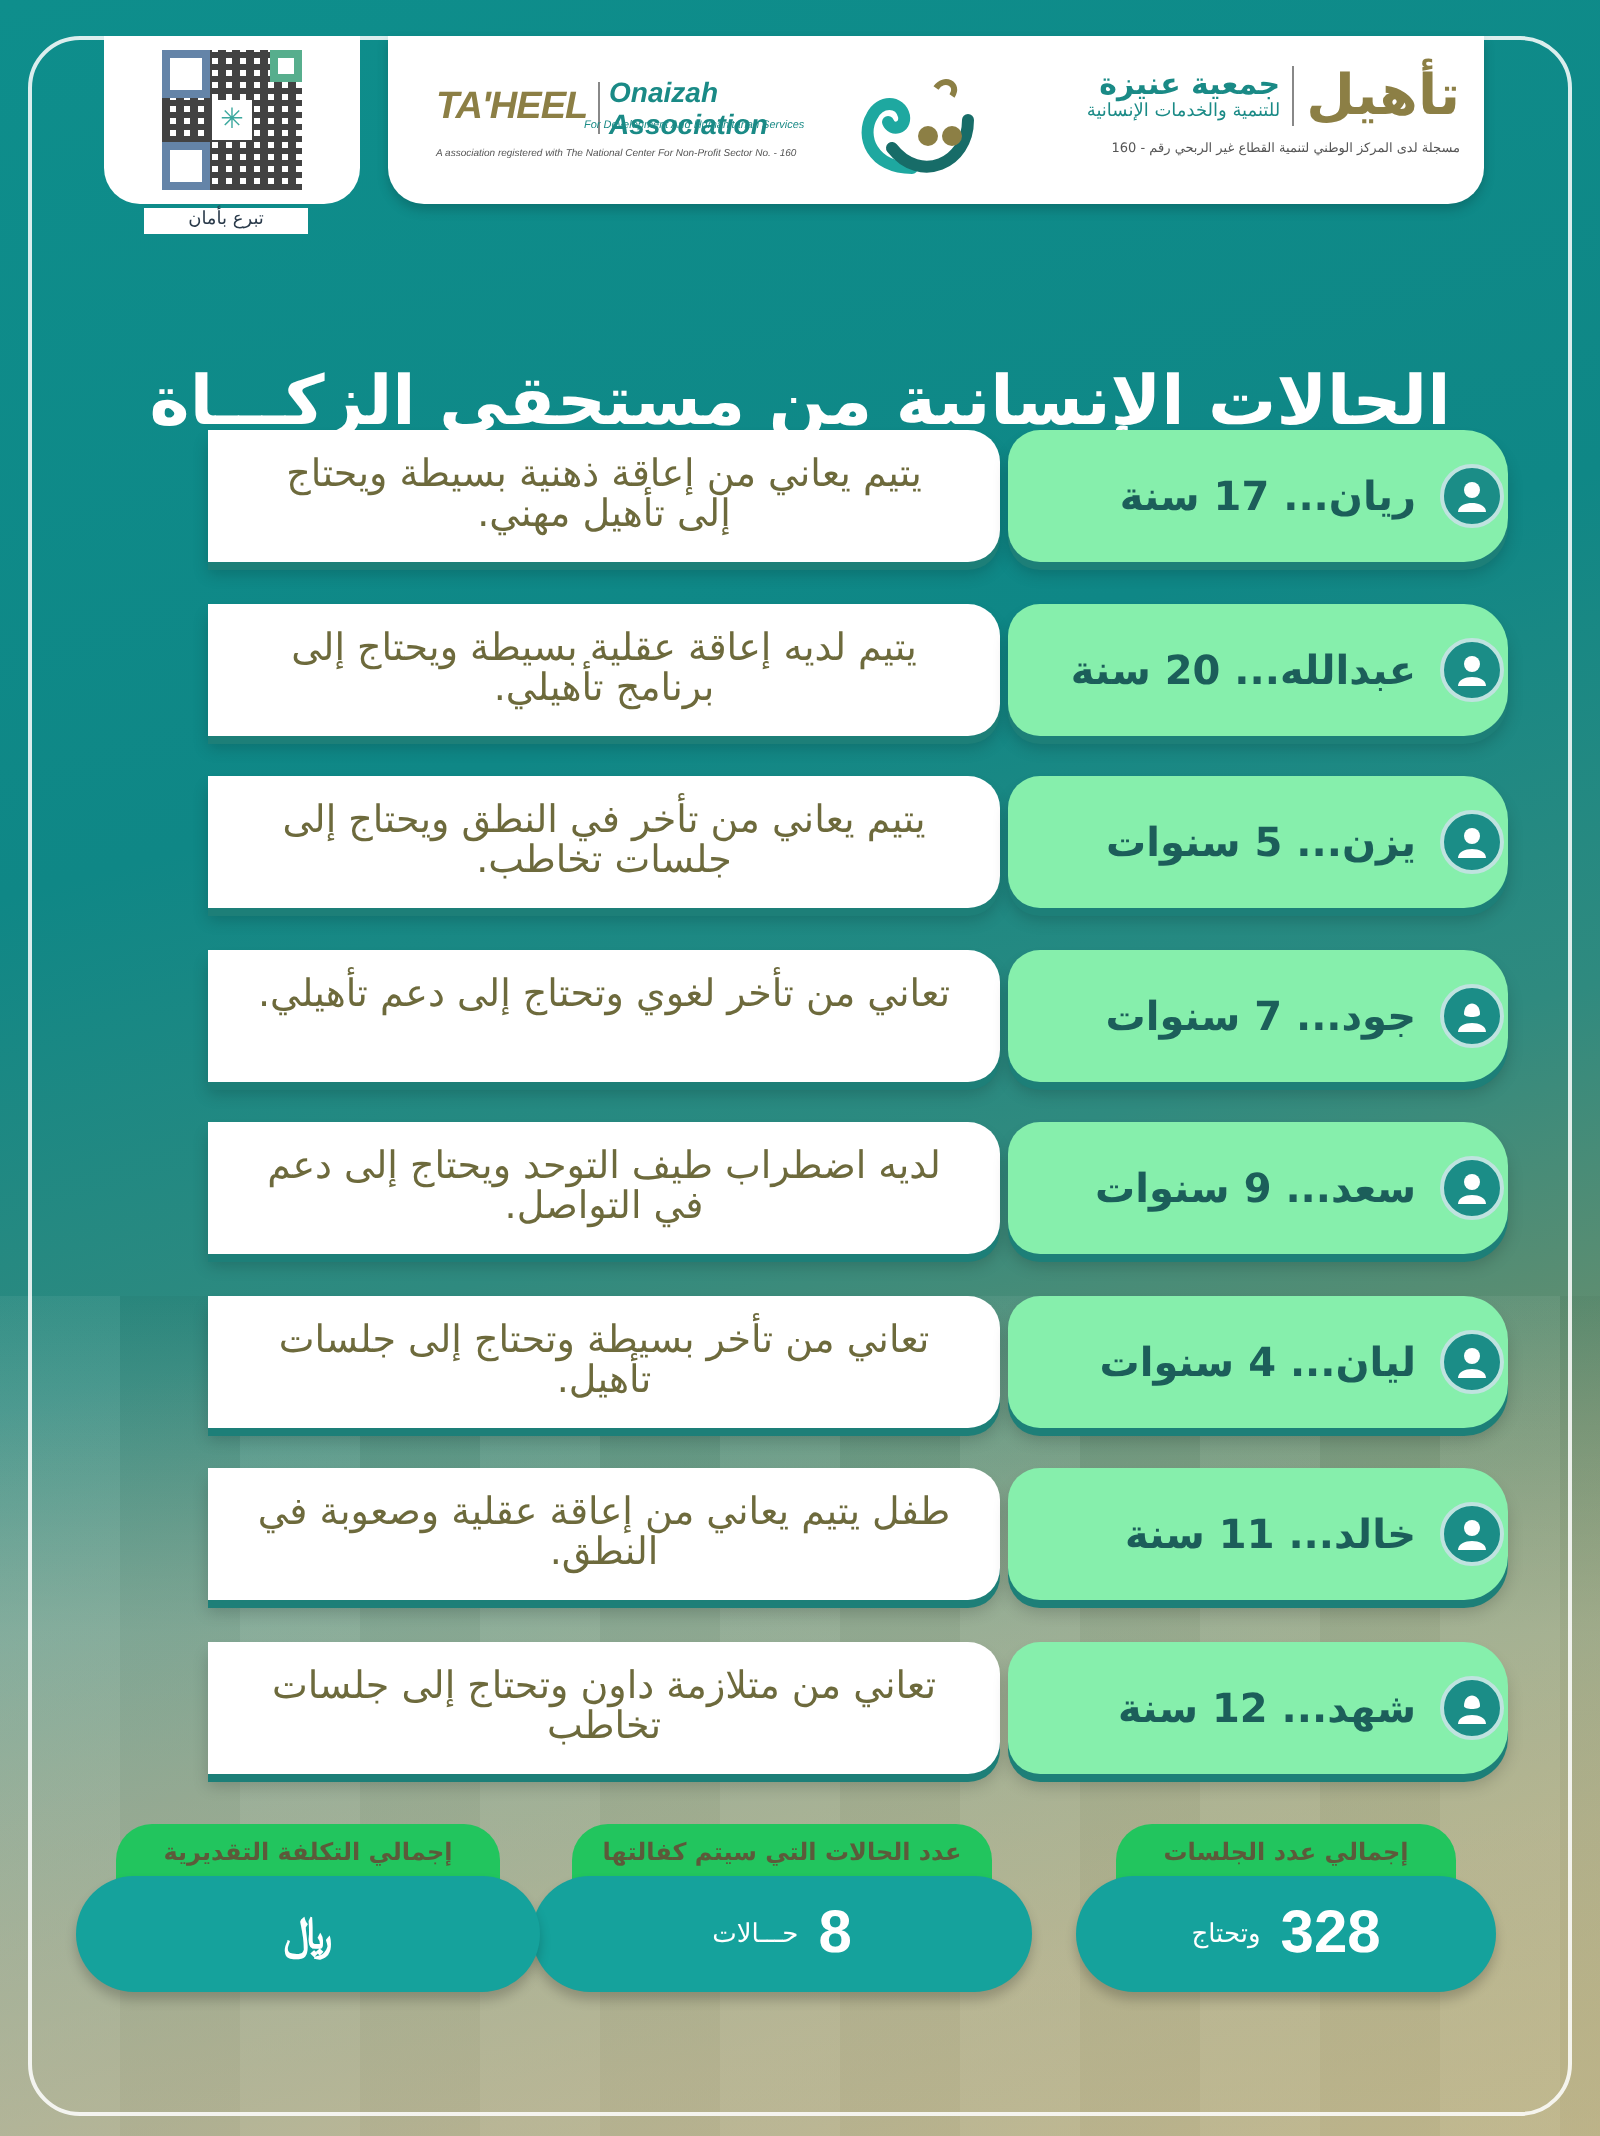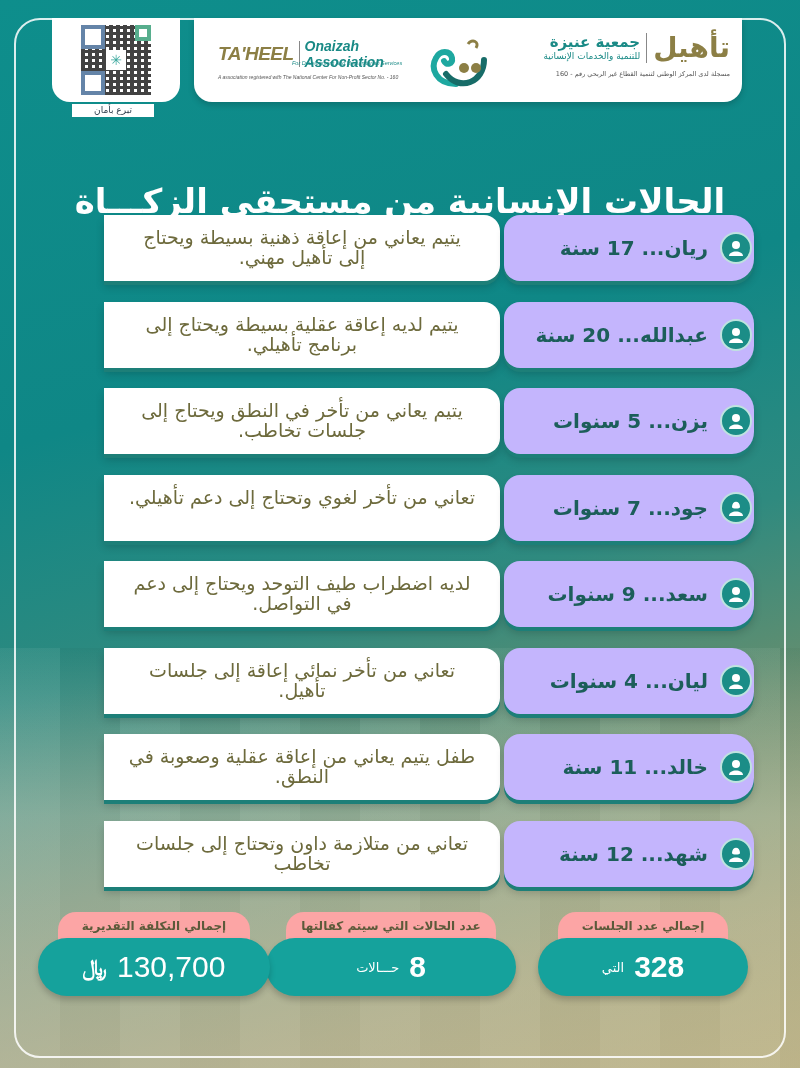--- a/index.html
+++ b/index.html
@@ -80,37 +80,37 @@
   .case-row { position: relative; height: 66px; margin-bottom: 20.5px; }
   .case-desc {
     position: absolute; left: 0; top: 0; width: 396px; height: 66px;
     background: #fff; border-radius: 0 16px 16px 0;
     box-shadow: 0 4px 0 #1d7f78, 0 6px 8px rgba(0,0,0,0.18);
     direction: rtl; text-align: center; color: #6d6a3c;
     font-size: 19px; line-height: 20px; padding: 12px 24px 0 24px;
   }
   .case-name {
     position: absolute; left: 400px; top: 0; width: 250px; height: 66px;
-    background: #c4b5fd; border-radius: 16px 22px 22px 16px;
+    background: #86efac; border-radius: 16px 22px 22px 16px;
     box-shadow: 0 4px 0 #1d7f78, 0 6px 8px rgba(0,0,0,0.18);
     direction: rtl; text-align: right; padding-right: 46px;
     color: #1c5e5a; font-size: 20px; font-weight: bold; line-height: 66px;
   }
   .avatar {
     position: absolute; left: 616px; top: 17px; width: 32px; height: 32px;
     border-radius: 50%; background: #1b8d87; border: 2px solid #bfe3df;
     display: flex; align-items: center; justify-content: center;
   }
 
   
   .stats { position: absolute; left: 38px; top: 912px; width: 710px; height: 84px; }
   .stat { position: absolute; top: 0; width: 210px; height: 84px; }
   .stat .label-tab {
     position: absolute; left: 20px; right: 20px; top: 0; height: 36px;
-    background: #fca5a5; border-radius: 18px 18px 0 0;
+    background: #22c55e; border-radius: 18px 18px 0 0;
     direction: rtl; text-align: center; color: #5c5a3a; font-size: 12px; line-height: 28px; font-weight: bold;
   }
   .stat .pill {
     position: absolute; left: 0; right: 0; top: 26px; height: 58px;
     background: #15a29c; border-radius: 29px;
     box-shadow: 0 4px 6px rgba(0,0,0,0.2);
     display: flex; align-items: center; justify-content: center; gap: 10px;
     direction: rtl; color: #fff;
   }
   .stat .val { font-family: "Liberation Sans", sans-serif; font-size: 30px; font-weight: bold; }
@@ -213,21 +213,21 @@
     <div class="case-desc">لديه اضطراب طيف التوحد ويحتاج إلى دعم في التواصل.</div>
     <div class="case-name">سعد... 9 سنوات</div>
     <div class="avatar">
         <svg width="18" height="18" viewBox="0 0 18 18">
           <circle cx="9" cy="6" r="4" fill="#fff"></circle>
           <path d="M2 17 C2 11 16 11 16 17 Z" fill="#fff"></path>
         </svg>
       </div>
   </div>
   <div class="case-row">
-    <div class="case-desc">تعاني من تأخر نمائي إعاقة إلى جلسات تأهيل.</div>
+    <div class="case-desc">تعاني من تأخر بسيطة وتحتاج إلى جلسات تأهيل.</div>
     <div class="case-name">ليان... 4 سنوات</div>
     <div class="avatar">
         <svg width="18" height="18" viewBox="0 0 18 18">
           <circle cx="9" cy="6" r="4" fill="#fff"></circle>
           <path d="M2 17 C2 11 16 11 16 17 Z" fill="#fff"></path>
         </svg>
       </div>
   </div>
   <div class="case-row">
     <div class="case-desc">طفل يتيم يعاني من إعاقة عقلية وصعوبة في النطق.</div>
@@ -249,30 +249,29 @@
         </svg>
       </div>
   </div>
 </div>
 
 <div class="stats">
   <div class="stat stat-sessions">
     <div class="label-tab">إجمالي عدد الجلسات</div>
     <div class="pill">
       <span class="val">328</span>
-      <span class="unit">التي</span>
+      <span class="unit">وتحتاج</span>
     </div>
   </div>
   <div class="stat stat-cases">
     <div class="label-tab">عدد الحالات التي سيتم كفالتها</div>
     <div class="pill">
       <span class="val">8</span>
       <span class="unit">حـــالات</span>
     </div>
   </div>
   <div class="stat stat-cost">
     <div class="label-tab">إجمالي التكلفة التقديرية</div>
     <div class="pill" style="direction:ltr;">
       <span class="unit" style="font-size:22px;font-weight:bold;">﷼</span>
-      <span class="val light">130,700</span>
     </div>
   </div>
 </div>
 
 </body></html>

